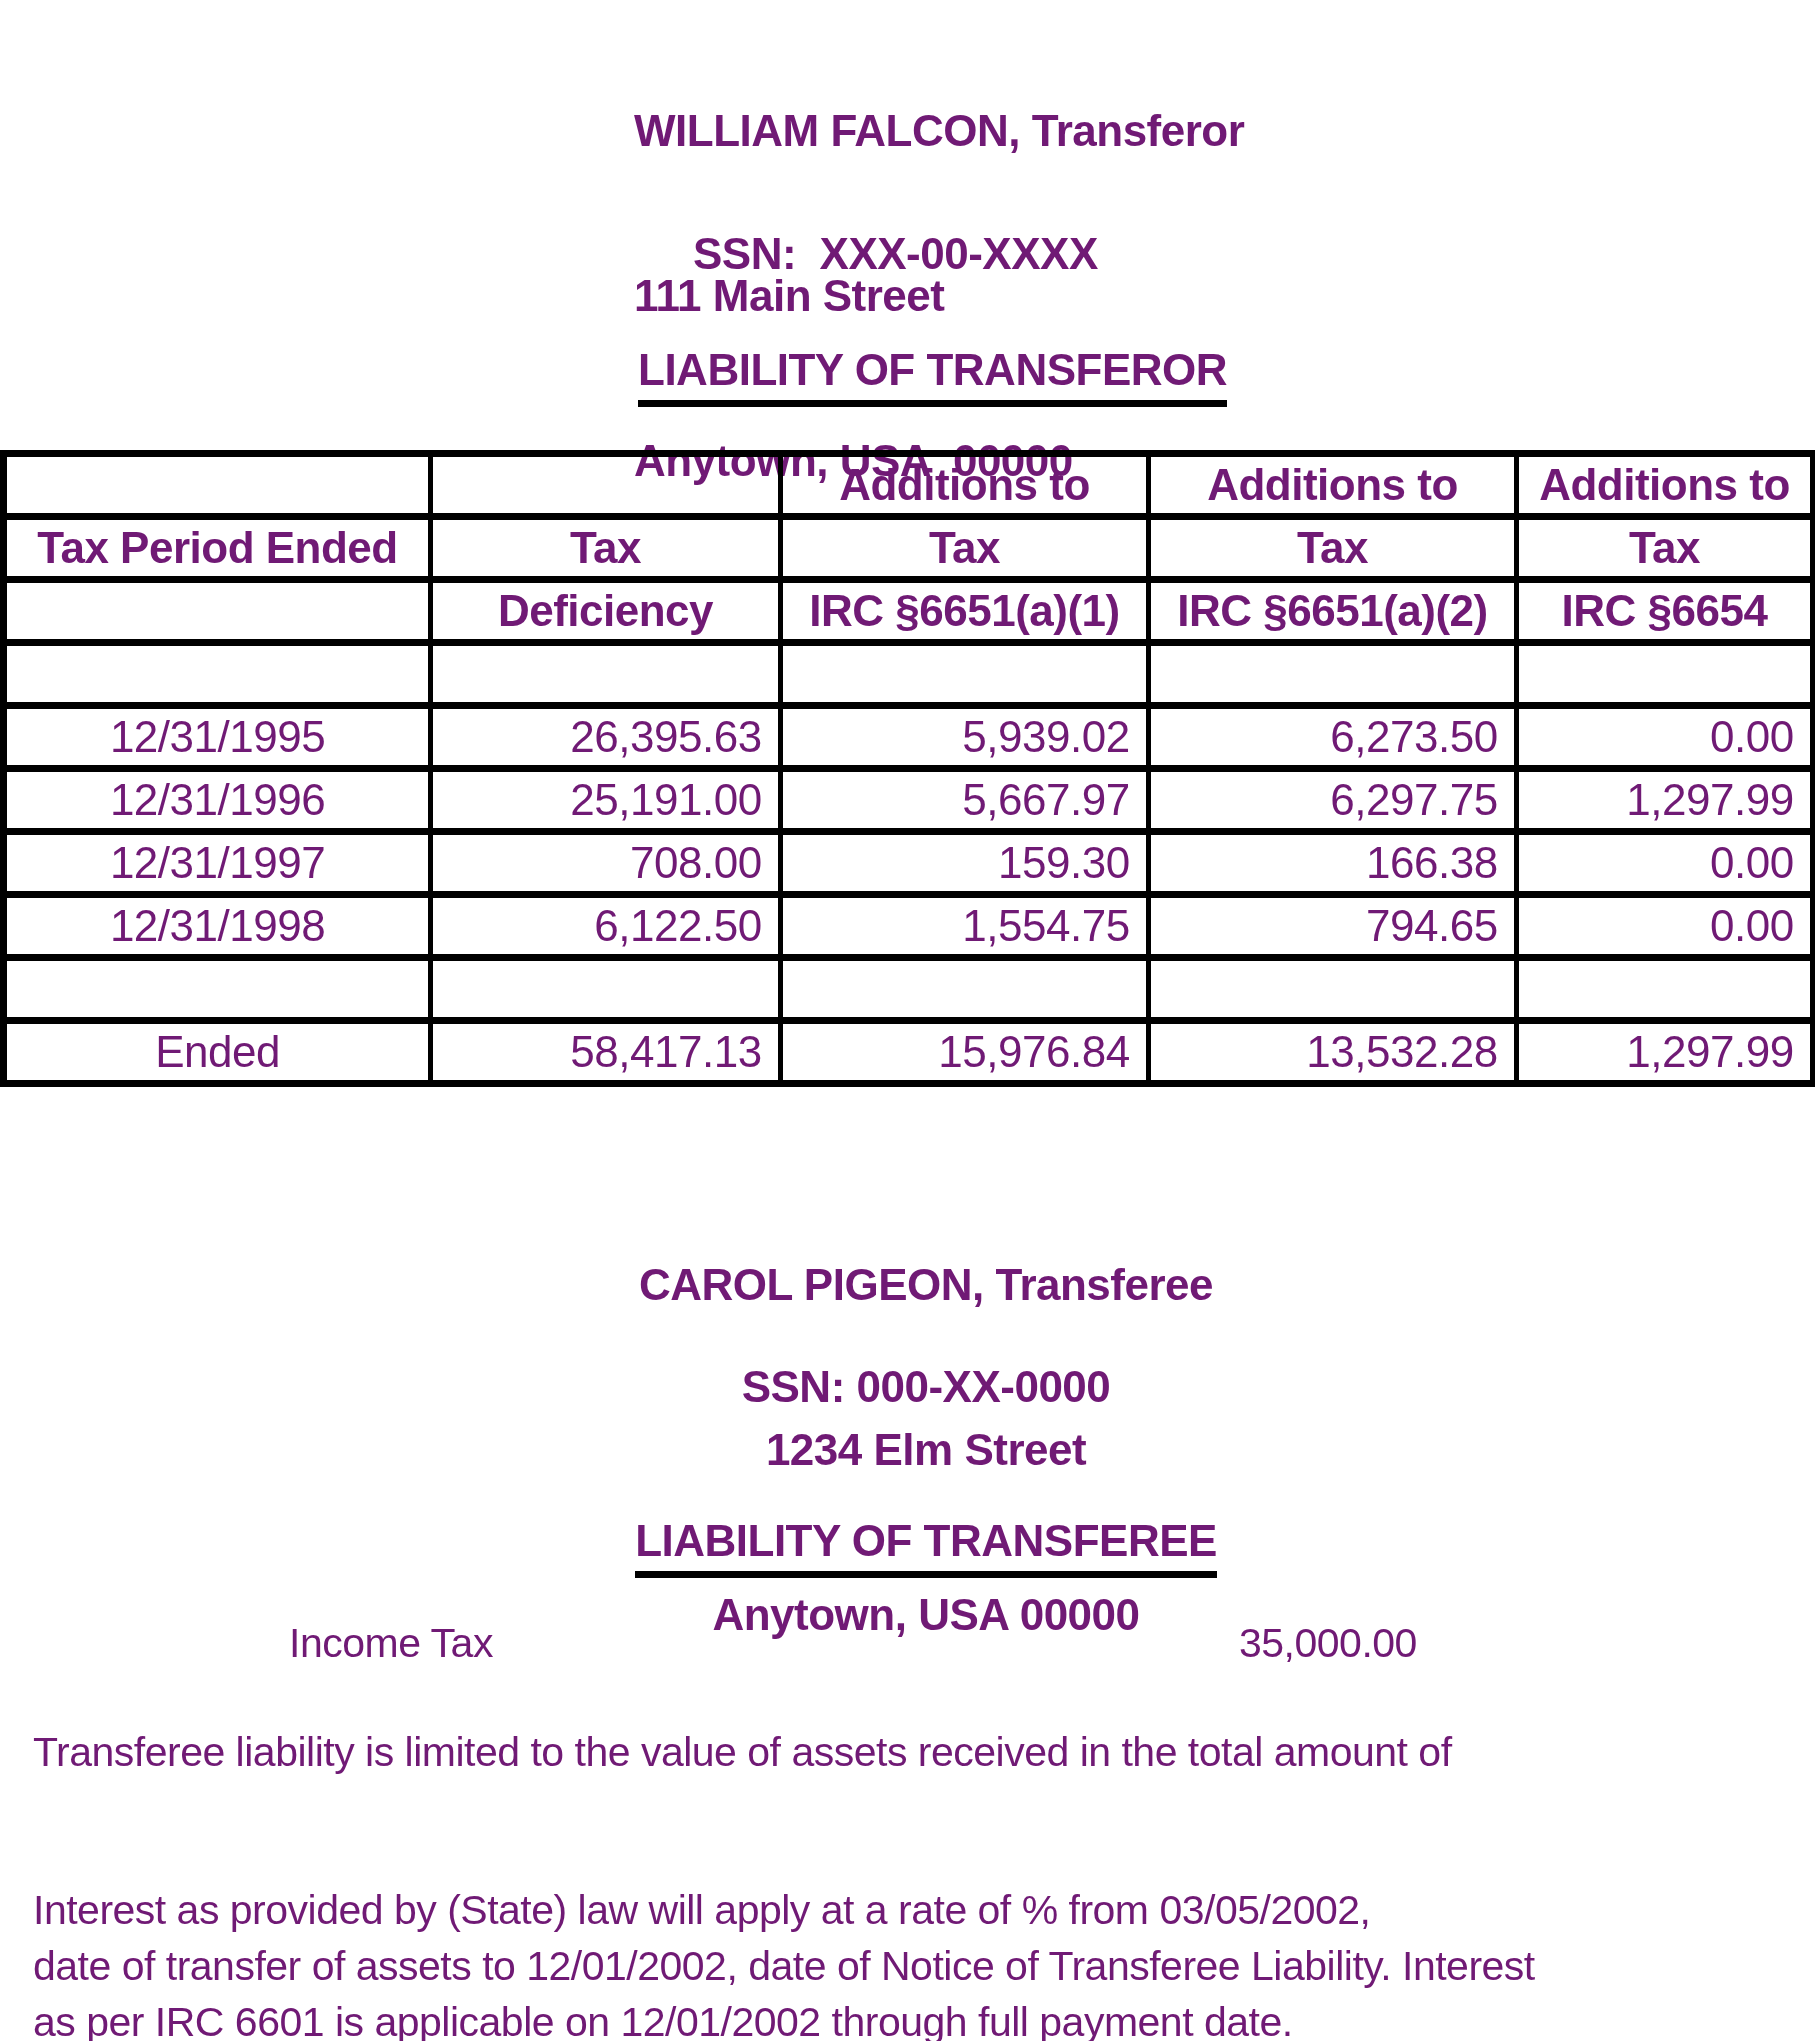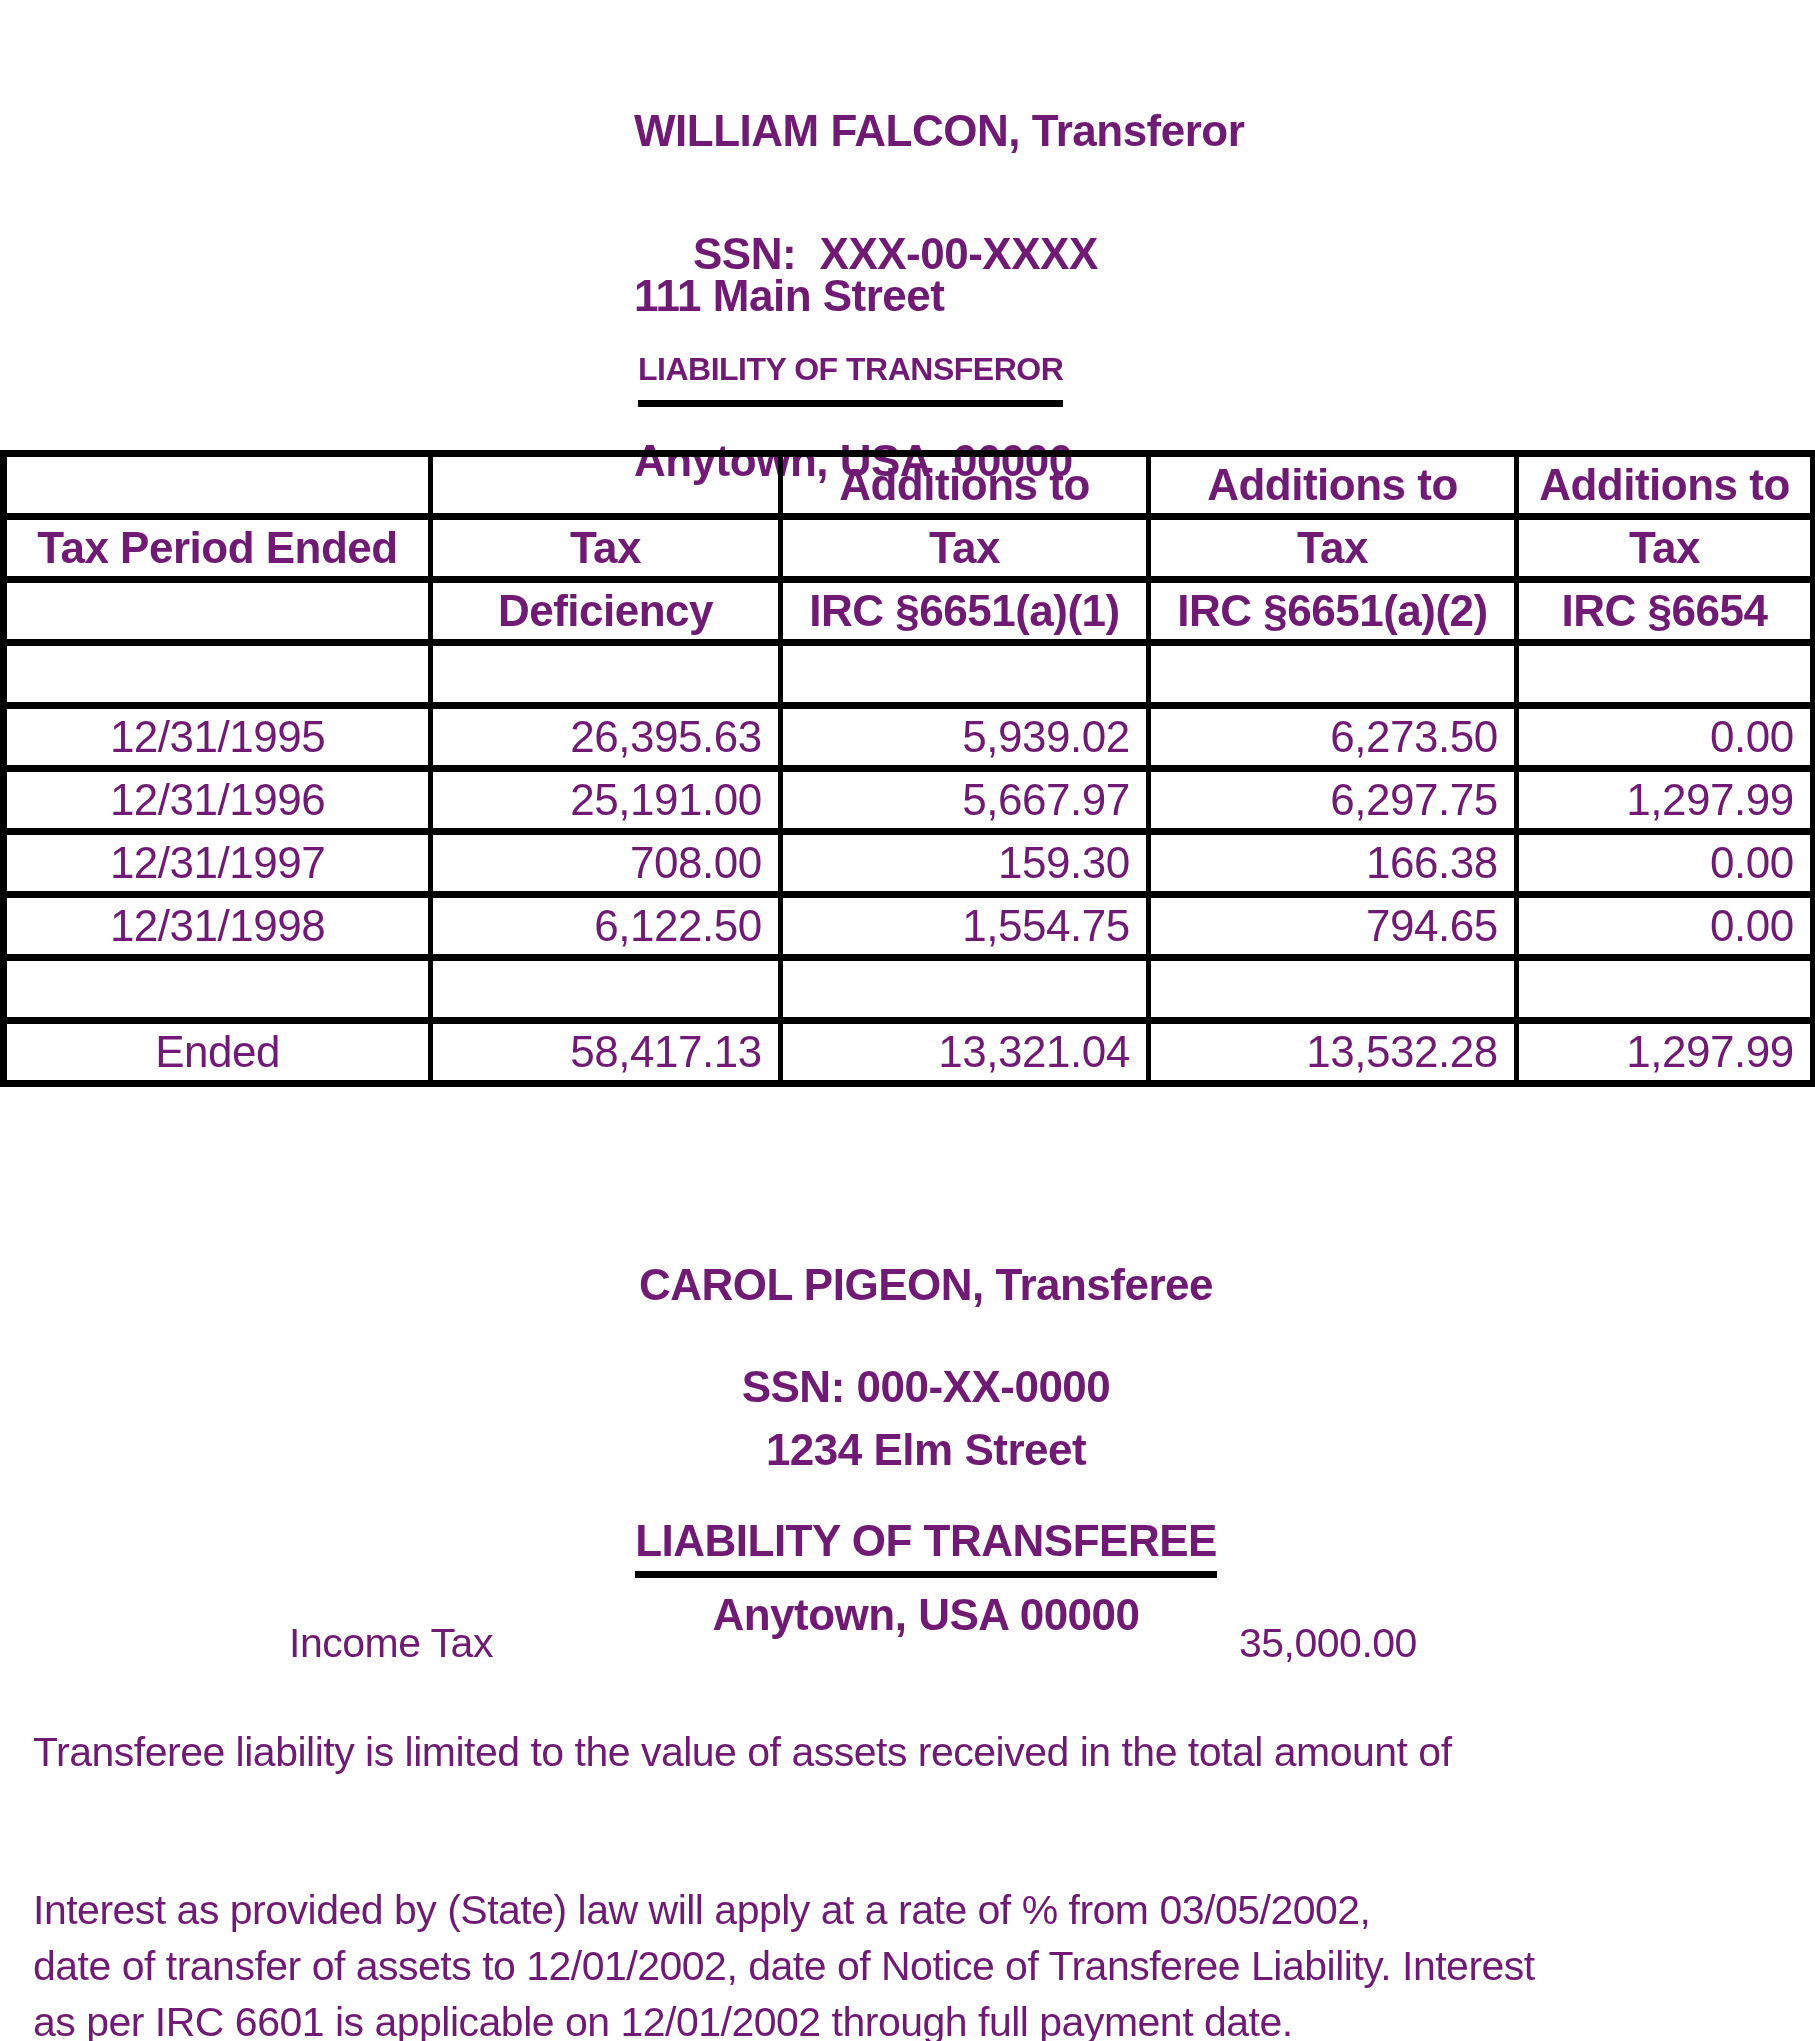--- a/index.html
+++ b/index.html
@@ -34,21 +34,21 @@
     left: 693px;
     top: 229px;
     font-size: 44px;
     font-weight: bold;
     white-space: pre;
   }
   #transferor-title {
     position: absolute;
     left: 638px;
     top: 344px;
-    font-size: 32px;
+    font-size: 44px;
     font-weight: bold;
     line-height: 51px;
     display: inline-block;
     border-bottom: 7.3px solid #000;
     padding-bottom: 4.5px;
     white-space: pre;
   }
 
   
   #liability-table {
@@ -220,21 +220,21 @@
       <tr>
         <td></td>
           <td></td>
           <td></td>
           <td></td>
           <td></td>
       </tr>
       <tr>
         <td class="c">Ended</td>
         <td class="r">58,417.13</td>
-        <td class="r">13,321.04</td>
+        <td class="r">15,976.84</td>
         <td class="r">13,532.28</td>
         <td class="r">1,297.99</td>
       </tr>
     </tbody>
   </table>
 
   <div id="transferee-block">
     <div>CAROL PIGEON, Transferee</div>
     <div>1234 Elm Street</div>
     <div>Anytown, USA 00000</div>

